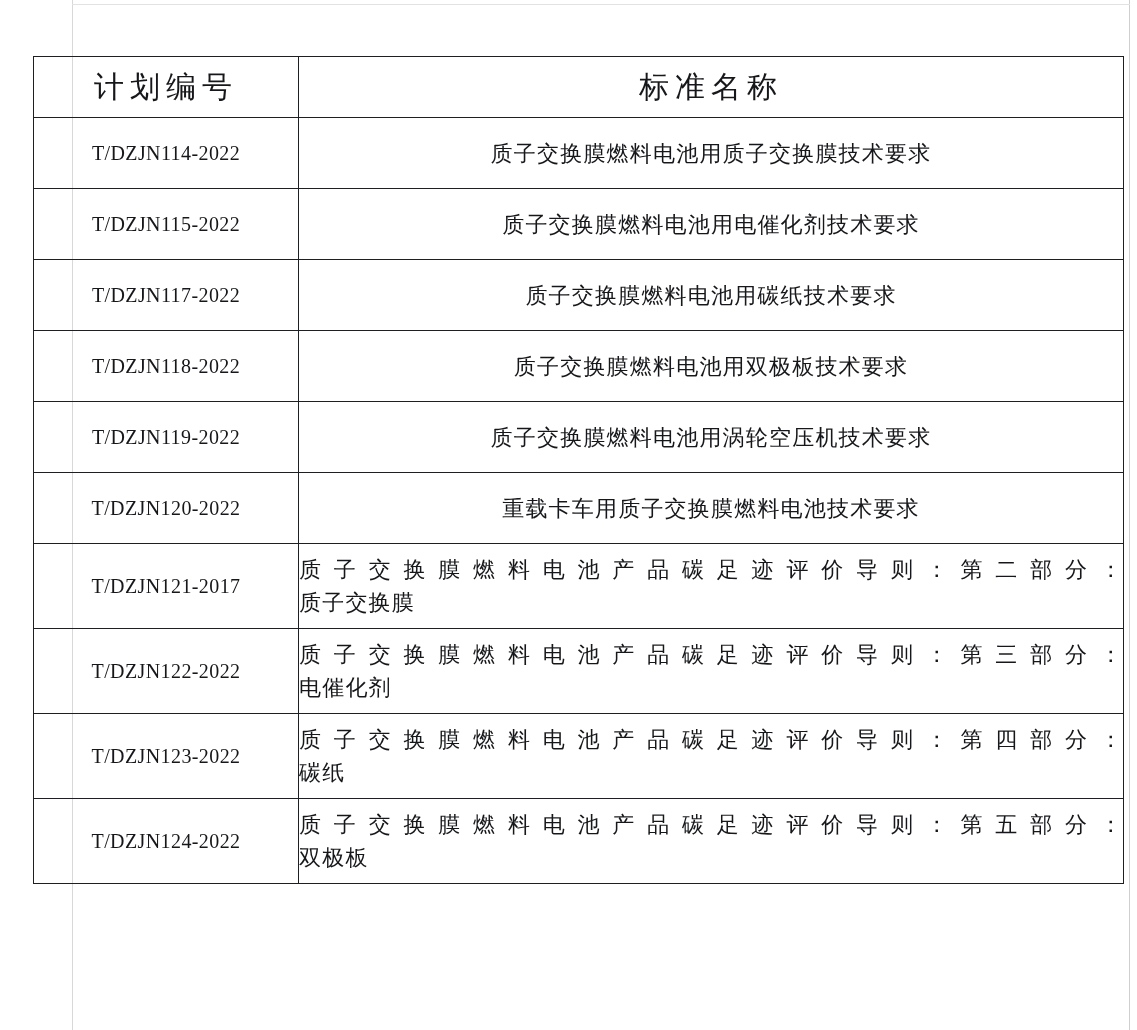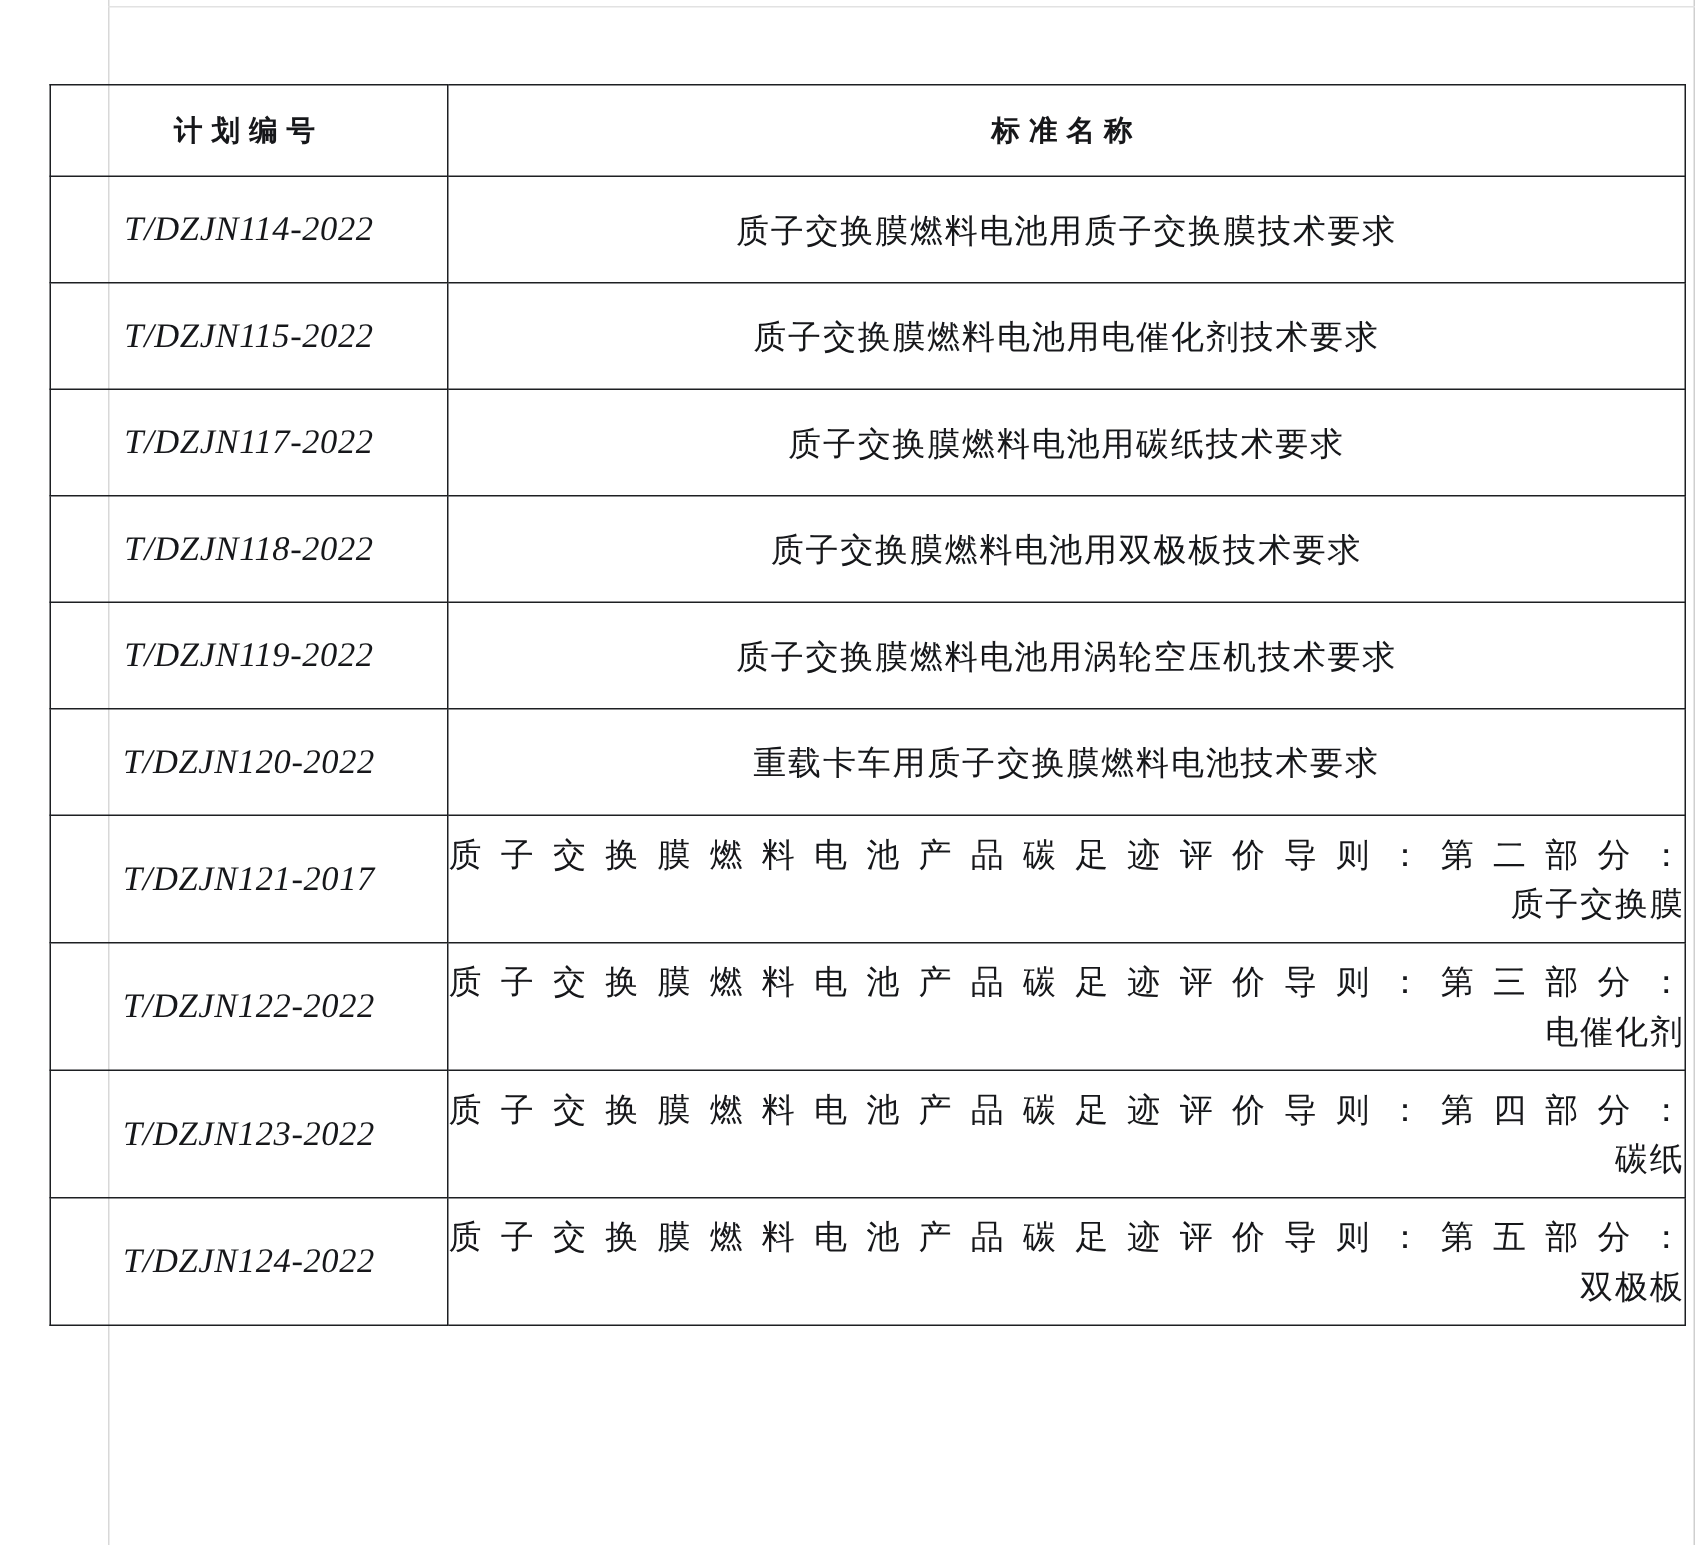--- a/index.html
+++ b/index.html
@@ -62,51 +62,50 @@
     vertical-align: middle;
     text-align: center;
     background: transparent;
   }
 
   col.col-code { width: 265px; }
   col.col-name { width: 825px; }
 
   .hdr-cell {
     height: 60px;
-    font-size: 19px;
+    font-size: 30px;
     letter-spacing: 6px;
-    font-weight: bold;
+    font-weight: normal;
     font-family: "Liberation Serif", serif;
   }
 
   .code-cell {
-    font-size: 23px;
+    font-size: 20px;
     letter-spacing: 0.4px;
     font-family: "Liberation Serif", serif;
     white-space: nowrap;
-    font-style: italic;
   }
 
   .name-cell {
     font-size: 22px;
     letter-spacing: 1.2px;
     line-height: 1.5;
     padding: 6px 14px;
     font-family: "Liberation Serif", serif;
   }
 
   tr.row-1line td { height: 70px; }
   tr.row-2line td { height: 84px; }
 
   .name-cell .l1,
   .name-cell .l2 {
     display: block;
   }
   .name-cell .l1 { text-align: justify; text-align-last: justify; }
-  .name-cell .l2 { text-align: right; }
+  .name-cell .l2 { text-align: left; }
 
   .single-line .l1 {
     text-align: center;
     text-align-last: center;
   }
 </style>
 </head>
 <body>
 
 <div class="page-edge-left"></div>

